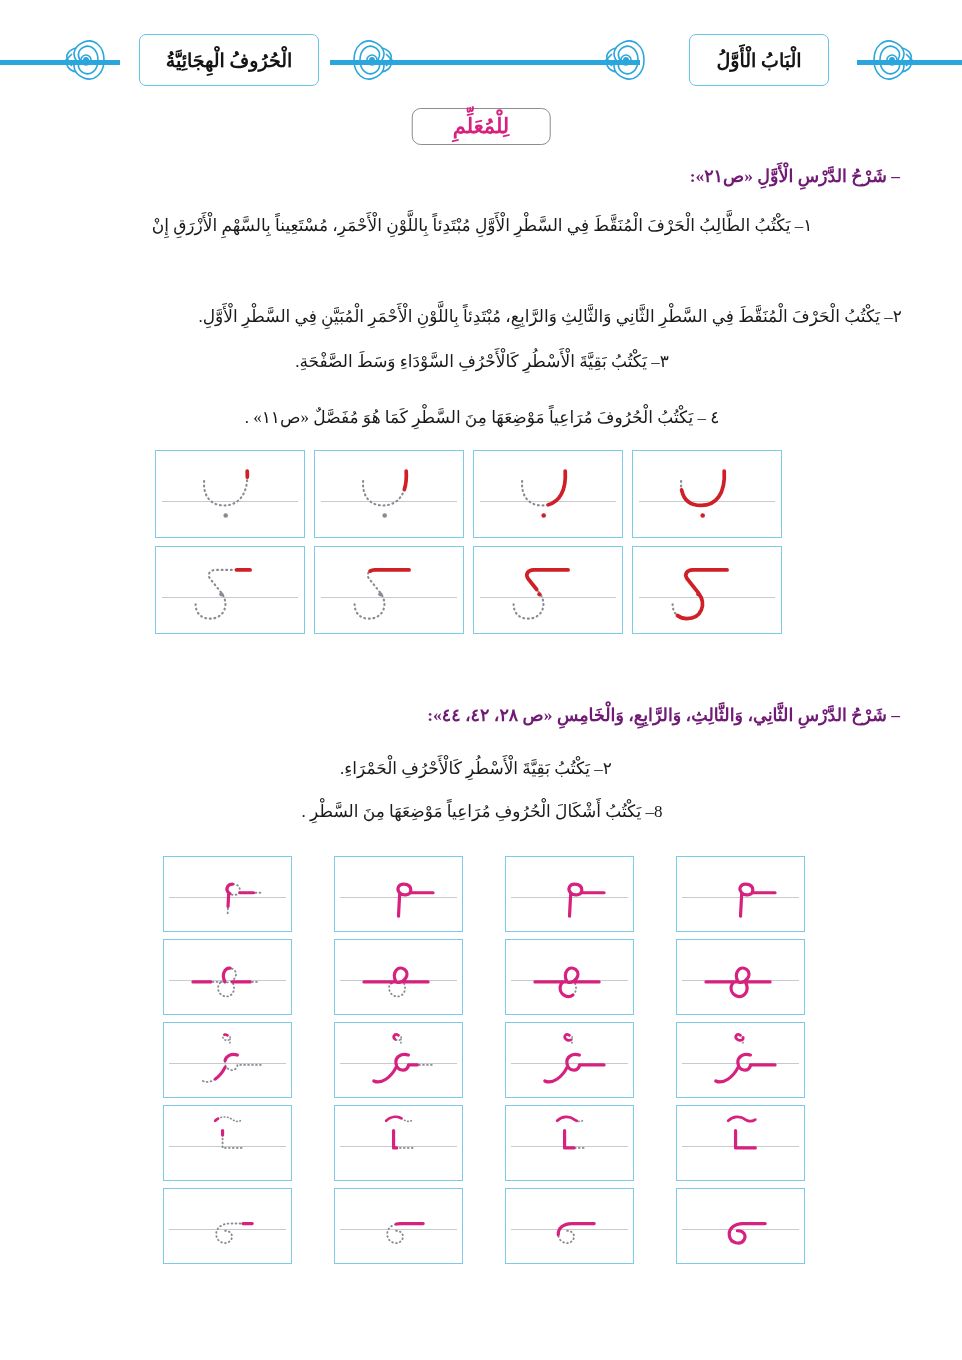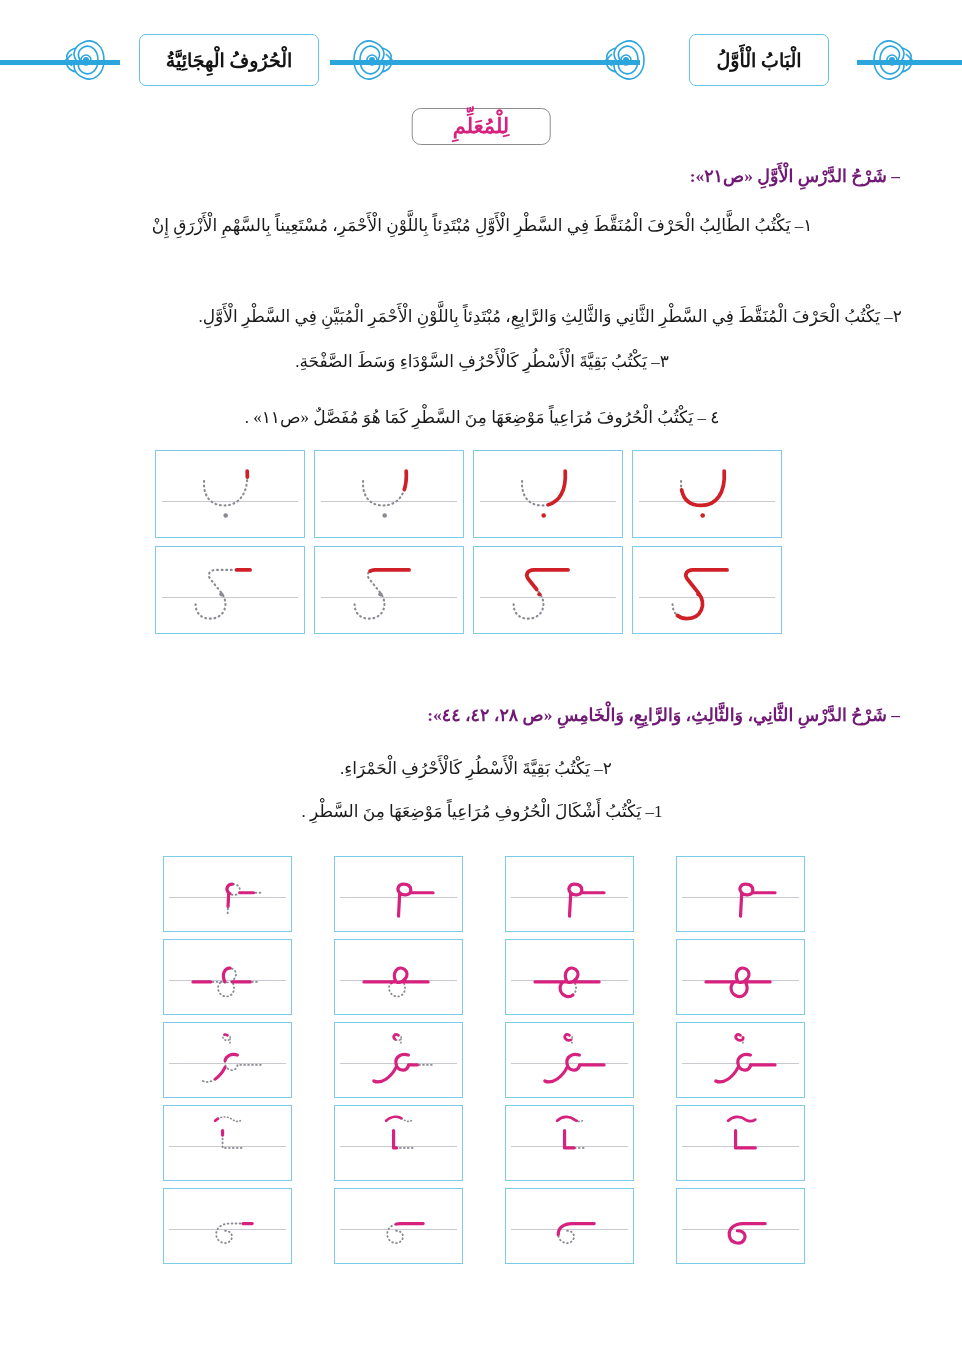--- a/index.html
+++ b/index.html
@@ -394,21 +394,21 @@
         </div>
       </div>
     </div>
 
   <div class="section-heading" id="heading-2">– شَرْحُ الدَّرْسِ الثَّانِي، وَالثَّالِثِ، وَالرَّابِعِ، وَالْخَامِسِ «ص ٢٨، ٤٢، ٤٤»:</div>
 
   <div class="item" id="item-2-2">
     <span class="ln">٢– يَكْتُبُ بَقِيَّةَ الْأَسْطُرِ كَالْأَحْرُفِ الْحَمْرَاءِ.</span>
   </div>
   <div class="item" id="item-2-3">
-    <span class="ln">1– يَكْتُبُ أَشْكَالَ الْحُرُوفِ مُرَاعِياً مَوْضِعَهَا مِنَ السَّطْرِ .</span>
+    <span class="ln">8– يَكْتُبُ أَشْكَالَ الْحُرُوفِ مُرَاعِياً مَوْضِعَهَا مِنَ السَّطْرِ .</span>
   </div>
 
   <div class="grid" id="grid-2">
       <div class="grid-row">
         <div class="cell">
           <div class="baseline" style="background: rgb(201, 201, 207);"></div>
           <div class="glyph-wrap">
             <svg viewBox="0 0 100 60" preserveAspectRatio="xMidYMid meet">
               <path d="M54 22 C50 22, 48 26, 51 29 C54 32, 60 31, 60 27 C60 23, 57 22, 54 22 Z M60 29 L78 29 M51 29 L50 48" fill="none" stroke="#8a8a92" stroke-width="1.5" stroke-linecap="round" stroke-dasharray="0.6 2.6"></path>
               <path d="M54 22 C50 22, 48 26, 51 29 C54 32, 60 31, 60 27 C60 23, 57 22, 54 22 Z M60 29 L78 29 M51 29 L50 48" fill="none" stroke="#d6217f" stroke-width="2.6" stroke-linecap="round" stroke-linejoin="round" stroke-dasharray="74 148"></path>

